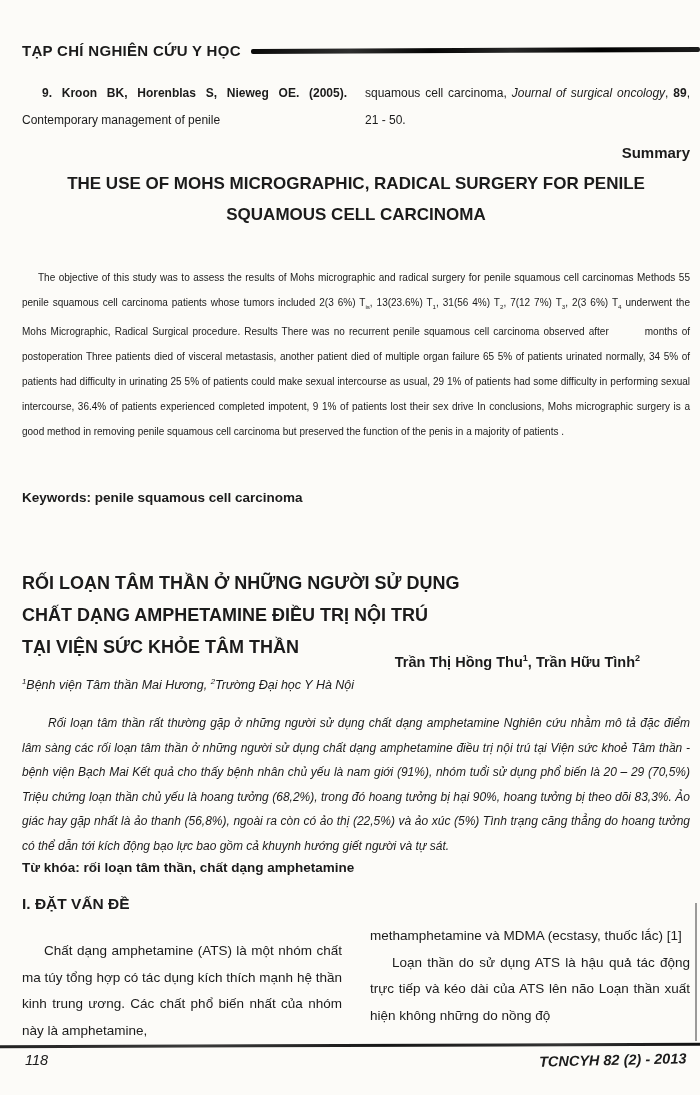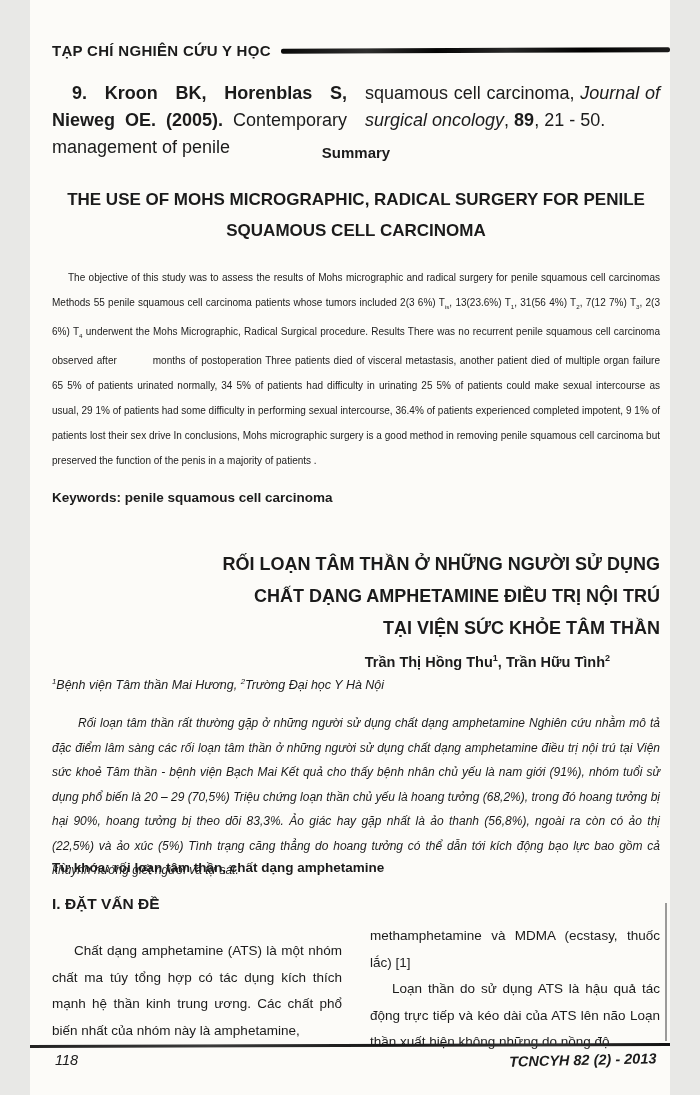--- a/index.html
+++ b/index.html
@@ -1,54 +1,54 @@
 <!DOCTYPE html>
 <html><head>
 <meta charset="utf-8">
 <style>
   * { box-sizing: border-box; margin: 0; padding: 0; }
   html, body { background: #e8e8e6; }
   .page {
     position: relative;
-    width: 640px;
+    width: 700px;
     height: 1095px;
     margin: 0 auto;
     background: #fcfbf8;
     color: #1b1b1b;
     font-family: "Liberation Sans", sans-serif;
     overflow: hidden;
   }
   .abs { position: absolute; left: 22px; right: 10px; }
 
   
   .header { top: 42px; display: flex; align-items: center; }
   .journal-name { font-weight: bold; font-size: 15px; letter-spacing: 0.3px; white-space: nowrap; }
   .header-rule {
     flex: 1; height: 5px; margin-left: 10px; margin-right: -10px;
     background: linear-gradient(90deg, #0a0a0a 0%, #2e2e2e 22%, #050505 40%, #272727 58%, #000 78%, #1c1c1c 100%);
     border-radius: 2px;
     transform: rotate(-0.25deg);
   }
 
   
-  .reference { top: 80px; display: flex; gap: 18px; font-size: 18px; line-height: 27px; text-align: justify; }
+  .reference { top: 80px; display: flex; gap: 18px; font-size: 12px; line-height: 27px; text-align: justify; }
   .ref-col { flex: 1; }
   .ref-left { text-indent: 20px; }
 
   
-  .summary-label { top: 144px; text-align: center; font-weight: bold; font-size: 15px; }
-  .summary-title { top: 184px; text-align: center; font-weight: bold; font-size: 17px; line-height: 31px; }
+  .summary-label { top: 144px; text-align: right; font-weight: bold; font-size: 15px; }
+  .summary-title { top: 168px; text-align: center; font-weight: bold; font-size: 17px; line-height: 31px; }
   .summary-title .inner { max-width: 600px; margin: 0 auto; }
   .abstract-en { top: 227px; font-size: 10px; line-height: 25px; text-align: justify; text-indent: 16px; margin-top: 38px; }
   .abstract-en sub { font-size: 62%; }
   .blank-gap { display: inline-block; width: 36px; }
   .keywords { top: 490px; font-weight: bold; font-size: 13.5px; }
 
   
-  .vi-title { top: 548px; text-align: right; font-weight: bold; font-size: 18px; line-height: 32px; }
+  .vi-title { top: 567px; text-align: left; font-weight: bold; font-size: 18px; line-height: 32px; }
   .authors { top: 653px; text-align: right; padding-right: 50px; font-weight: bold; font-size: 14.5px; }
   .authors sup, .affiliation sup { font-size: 62%; }
   .affiliation { top: 677px; padding-right: 44px; font-style: italic; font-size: 12.5px; }
 
   .abstract-vi { top: 711px; font-style: italic; font-size: 12px; line-height: 24.5px; text-align: justify; text-indent: 26px; }
   .tu-khoa { top: 860px; font-weight: bold; font-size: 13.5px; }
 
   
   .section-heading { top: 895px; font-weight: bold; font-size: 15.5px; }
   .columns { top: 923px; display: flex; gap: 28px; }

